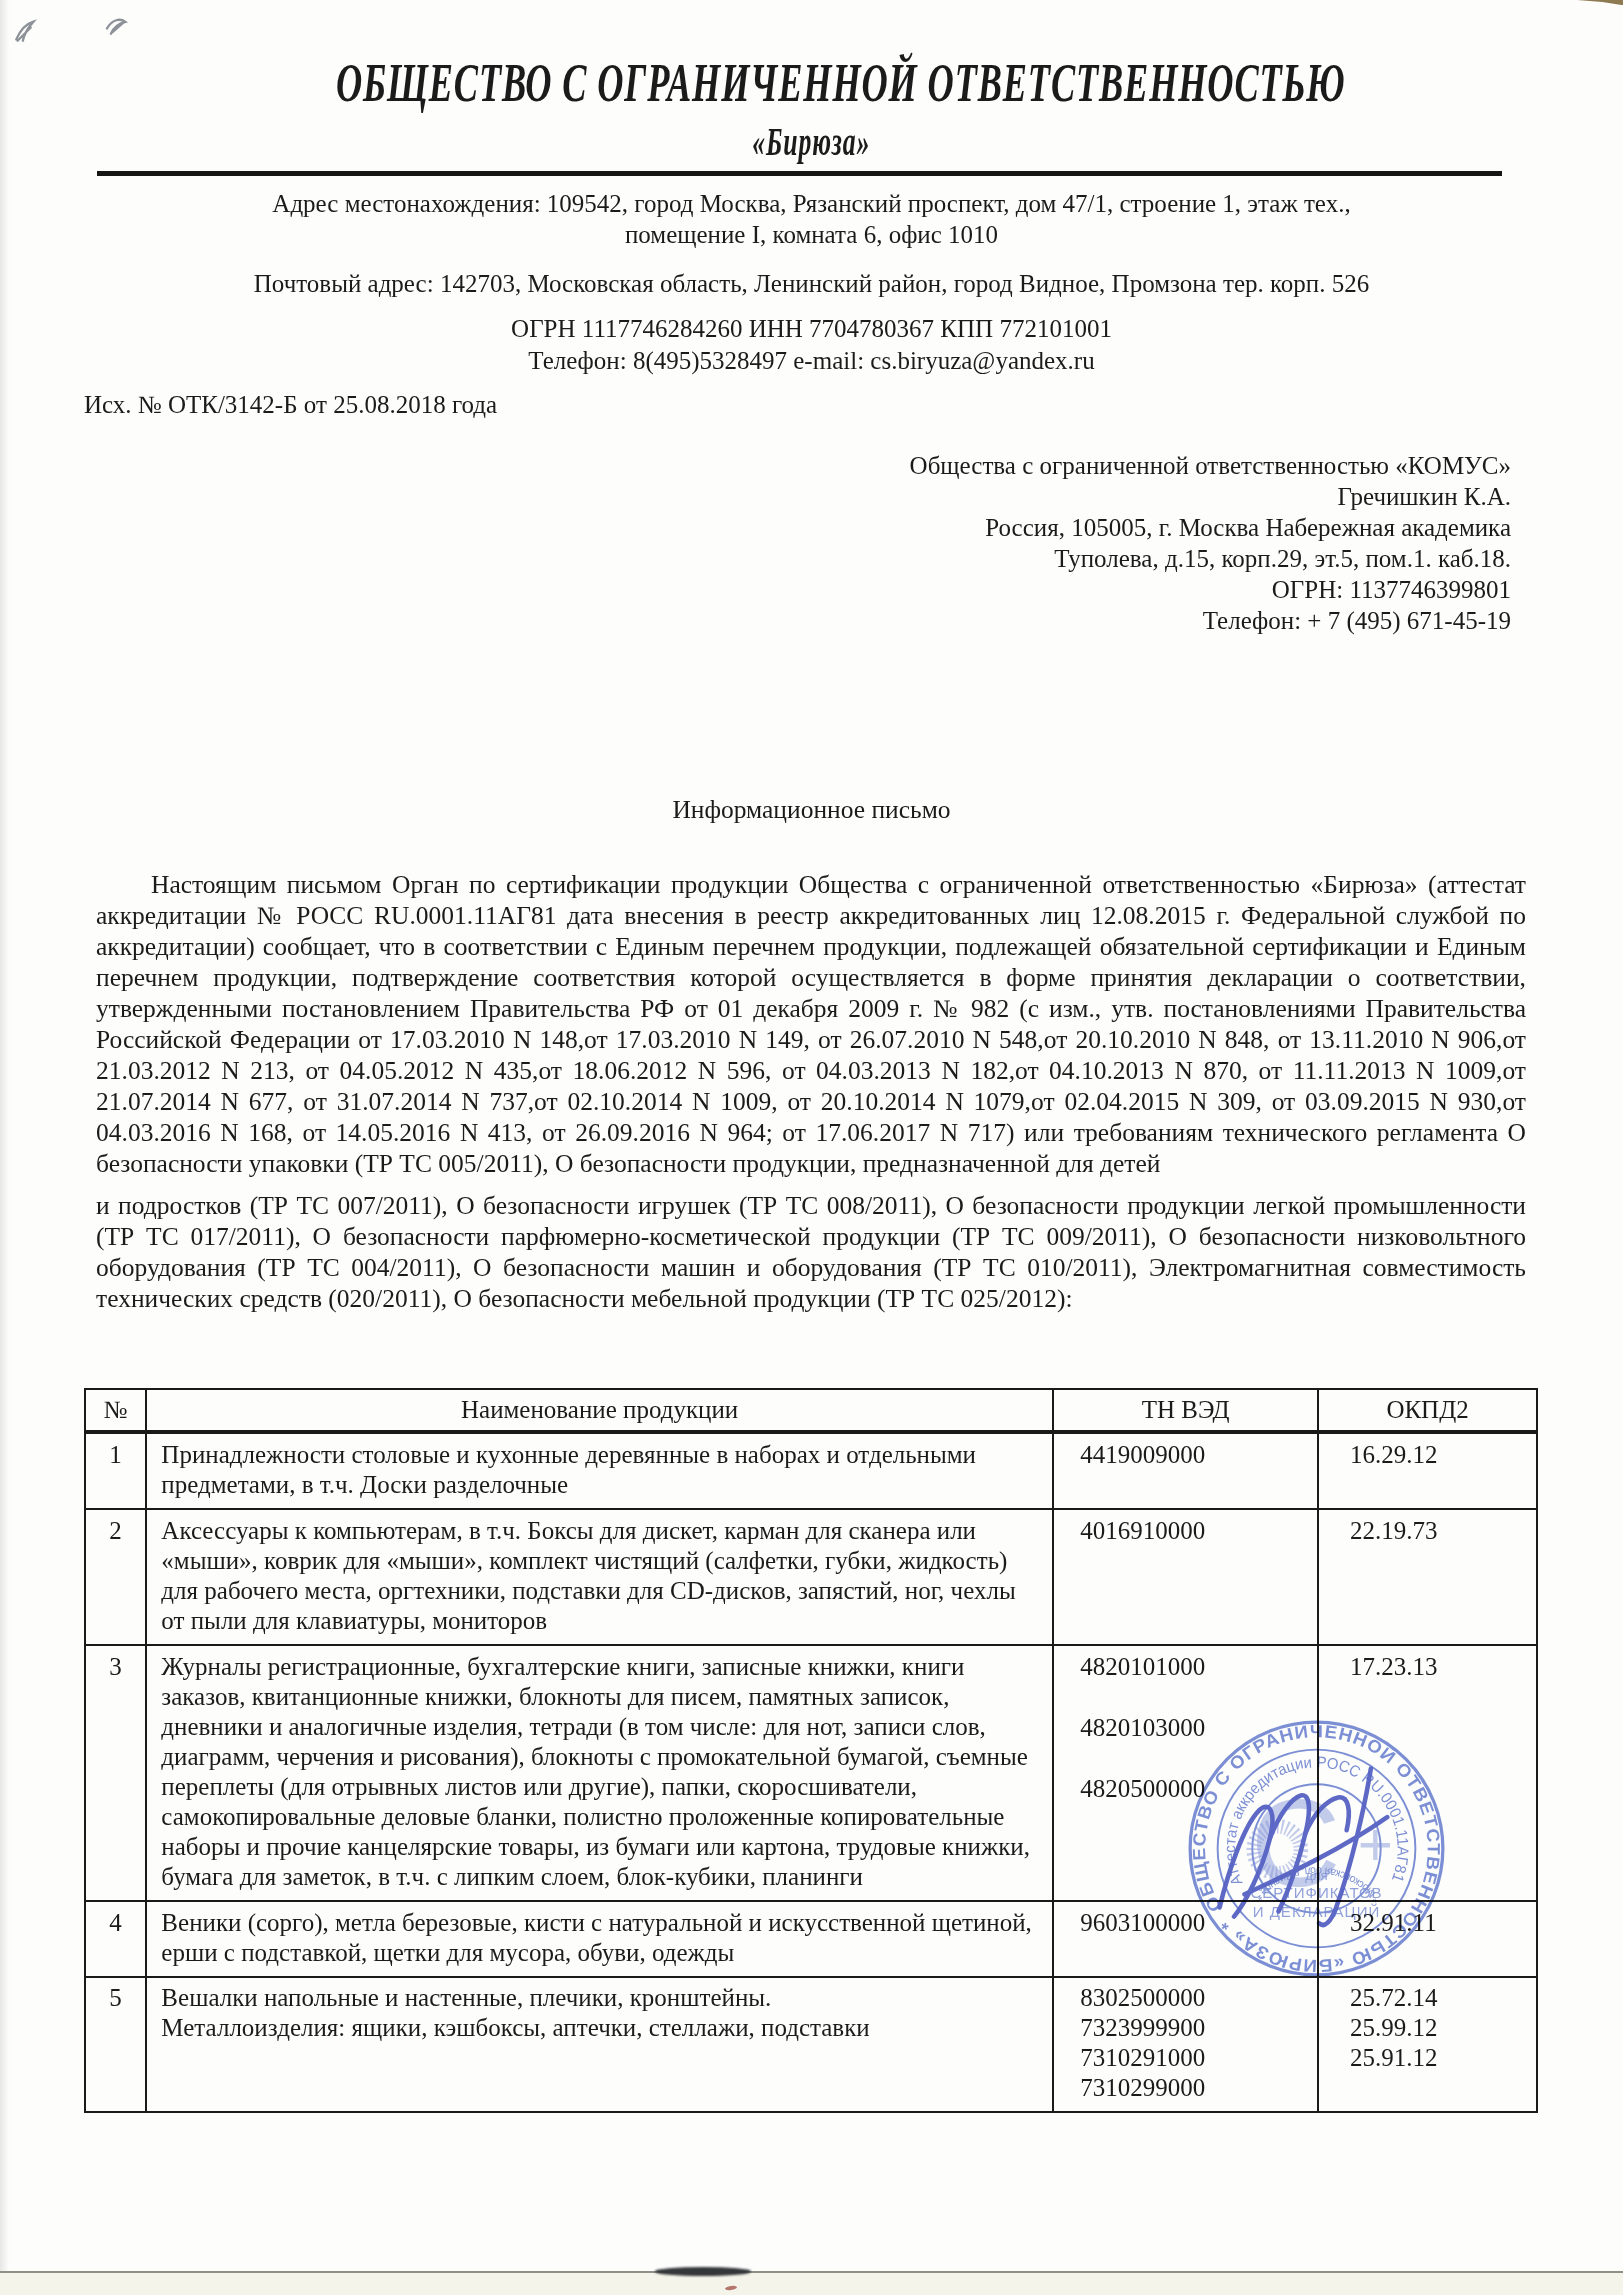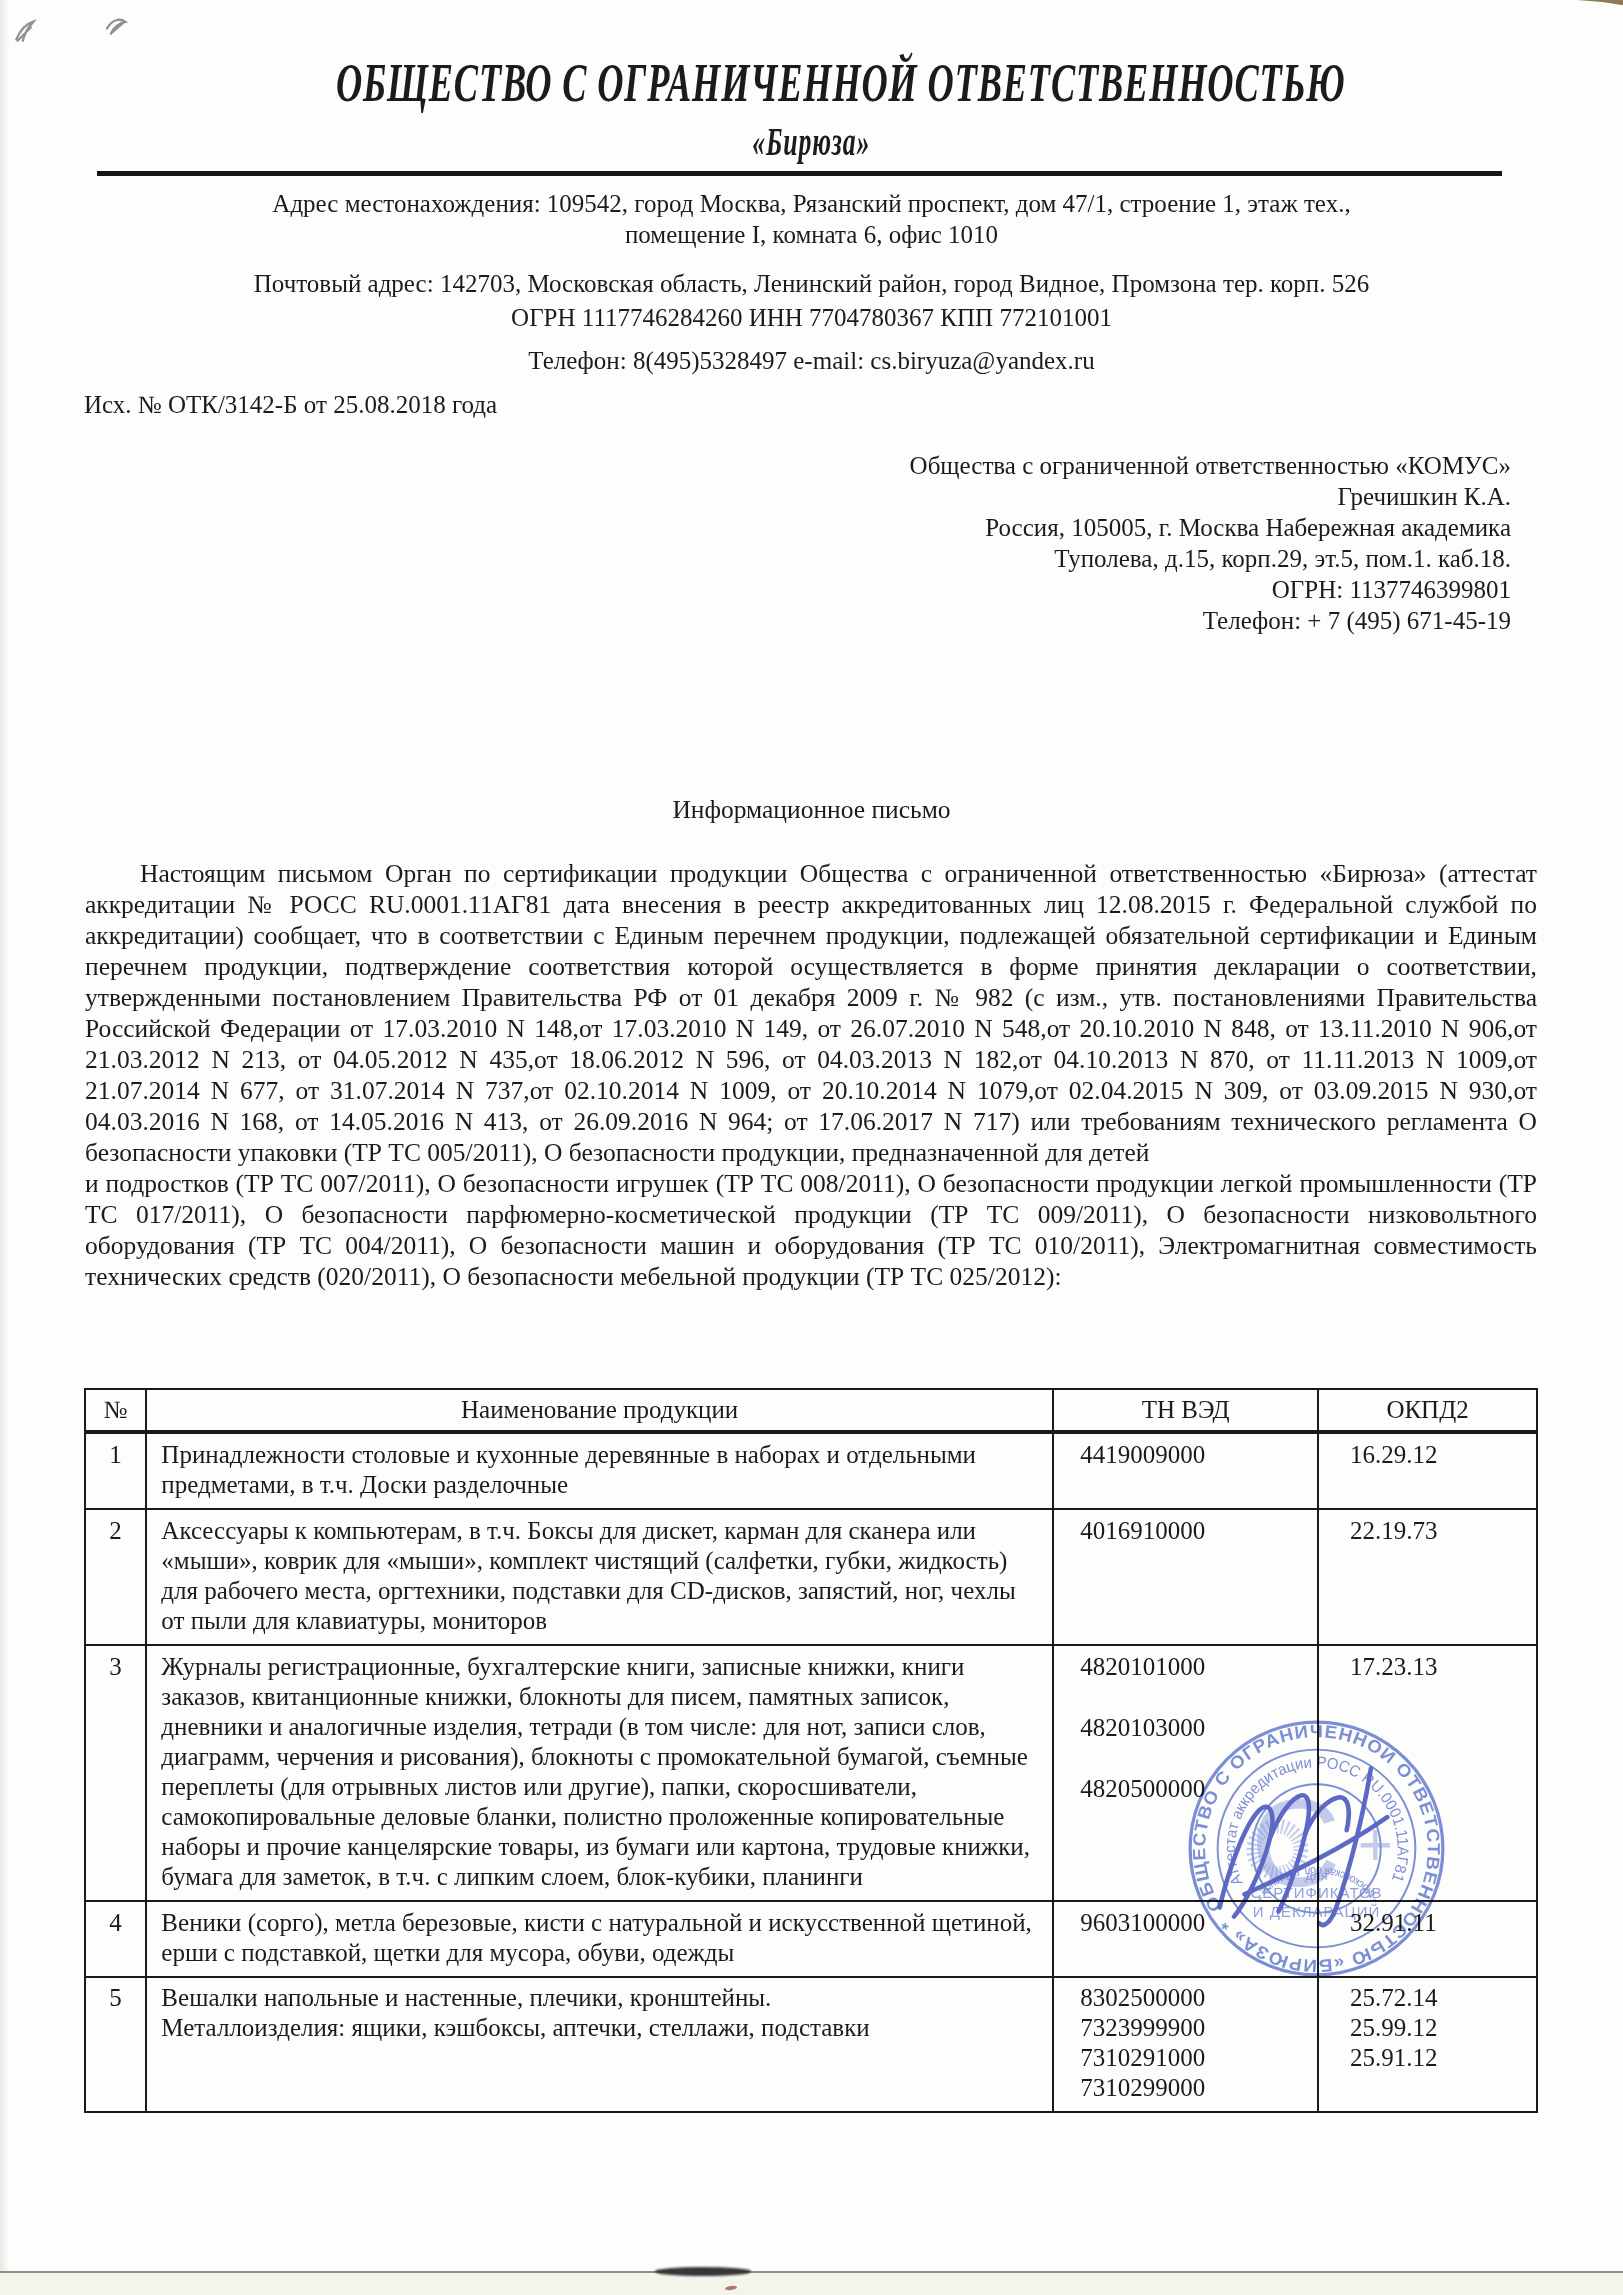--- a/index.html
+++ b/index.html
@@ -23,31 +23,31 @@
     letter-spacing: 1.3px;
   }
   #title1 { top: 51px; font-size: 55px; padding-left: 29px; }
   #title2 { top: 119px; font-size: 39px; }
   .head-rule { top: 171px; left: 97px; width: 1405px; height: 5.2px; background: #161616; }
 
   .center-line { left: 0; width: 1623px; text-align: center; font-size: 25px; line-height: 31px; }
   #addr1 { top: 188px; }
   #addr2 { top: 219px; }
   #addr3 { top: 268px; }
-  #regline { top: 302px; }
+  #regline { top: 313px; }
   #contactline { top: 345px; }
 
   #outref { top: 391px; left: 84px; font-size: 25px; }
 
   #recipient { top: 450px; right: 112px; width: 916px; text-align: right; font-size: 25px; line-height: 31px; }
 
   #subject { top: 795px; left: 0; width: 1623px; text-align: center; font-size: 25.5px; }
 
   #bodytext { top: 858px; left: 85px; width: 1452px; font-size: 25.5px; line-height: 31px; text-align: justify; }
-  #bodytext p { margin: 0; }
+  #bodytext p { margin: 11px; }
   #bodytext p.indent { text-indent: 55px; }
 
   
   #prodtable {
     top: 1388px; left: 84px; width: 1454px;
     border-collapse: collapse;
     font-size: 25px; line-height: 30px;
   }
   #prodtable, #prodtable th, #prodtable td { border: 2px solid #1a1a1a; }
   #prodtable { border-width: 2.6px; }

